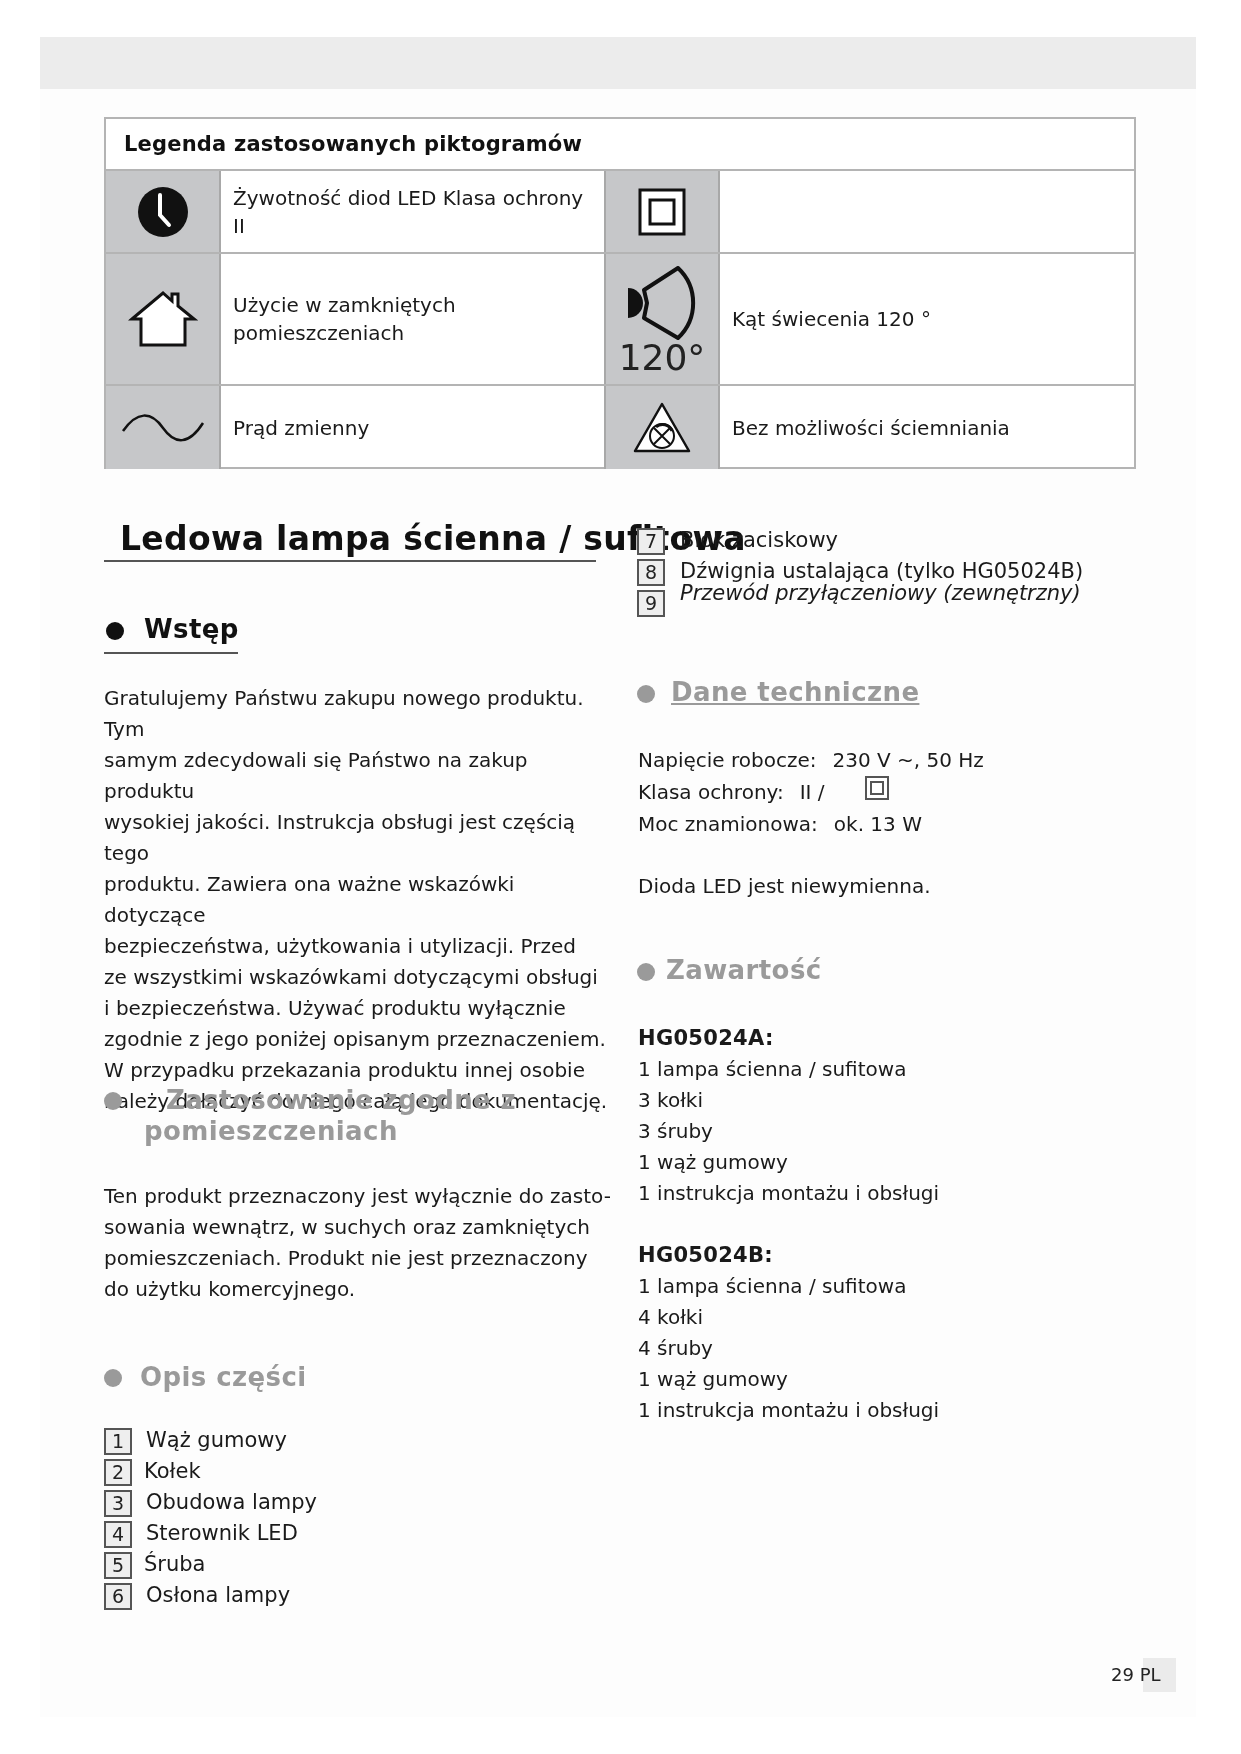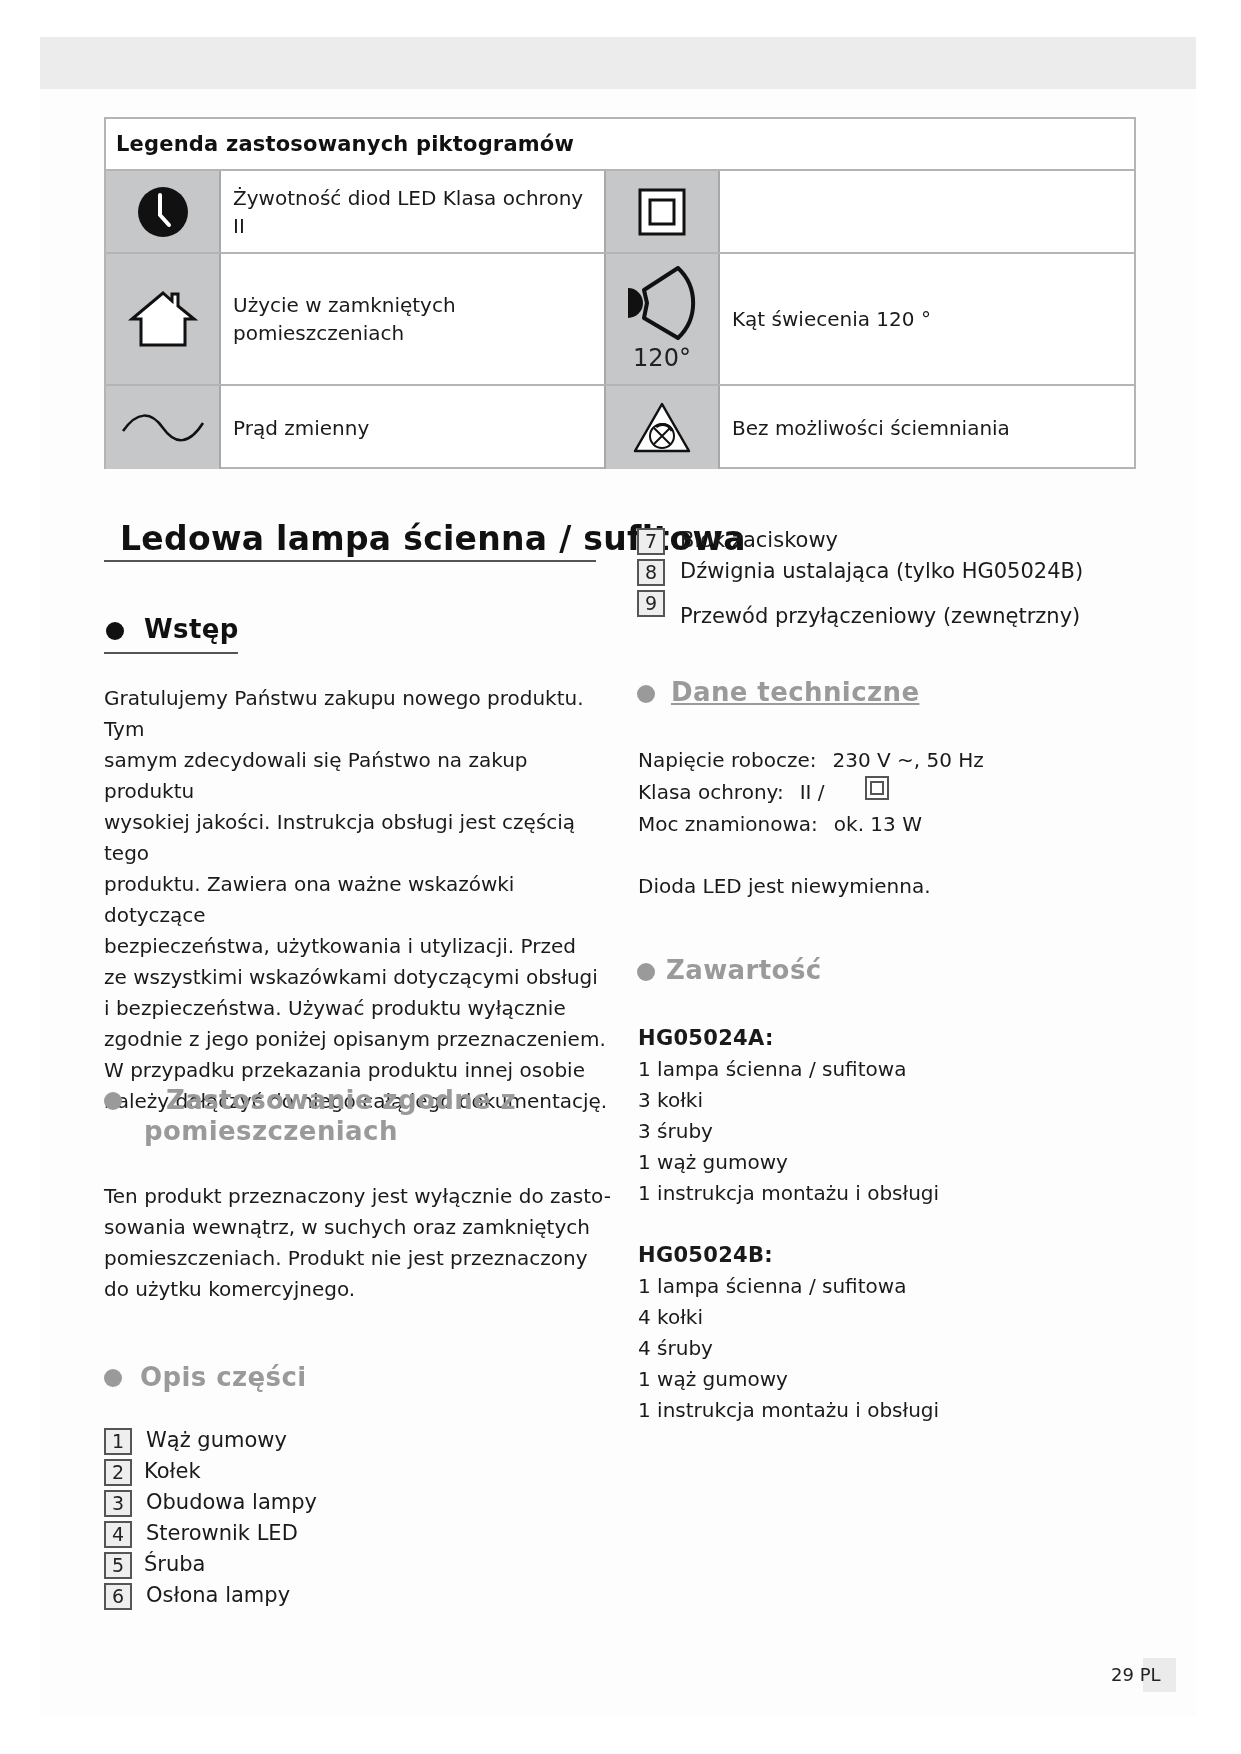--- a/index.html
+++ b/index.html
@@ -3,21 +3,21 @@
 <meta charset="utf-8">
 <style>
   * { box-sizing: border-box; margin: 0; padding: 0; }
   html, body { width: 1241px; height: 1754px; background: #ffffff; }
   body { position: relative; font-family: "DejaVu Sans", "Liberation Sans", sans-serif; color: #111; overflow: hidden; }
   .page { position: absolute; left: 40px; top: 37px; width: 1156px; height: 1680px; background: #fdfdfd; }
   .topbar { position: absolute; left: 40px; top: 37px; width: 1156px; height: 52px; background: #ececec; }
 
   
   .legend { position: absolute; left: 104px; top: 117px; width: 1032px; height: 352px; border: 2px solid #b4b4b4; background: #fff; }
-  .legend-title { position: absolute; left: 0; top: 0; width: 100%; height: 52px; border-bottom: 2px solid #b4b4b4; padding: 13px 10px; font-weight: bold; font-size: 21px; letter-spacing: 0.2px; }
+  .legend-title { position: absolute; left: 0; top: 0; width: 100%; height: 52px; border-bottom: 2px solid #b4b4b4; padding: 13px 18px; font-weight: bold; font-size: 21px; letter-spacing: 0.2px; }
   .lrow { position: absolute; left: 0; width: 100%; border-bottom: 2px solid #b4b4b4; }
   .lrow.last { border-bottom: none; border-radius: 14px; }
   .icell { position: absolute; top: 0; height: 100%; background: #c6c7c9; display: flex; align-items: center; justify-content: center; }
   .icell.c1 { left: 0; width: 115px; border-right: 2px solid #a8a8a8; }
   .icell.c2 { left: 498px; width: 116px; border-left: 2px solid #a8a8a8; border-right: 2px solid #a8a8a8; }
   .tcell { position: absolute; top: 0; height: 100%; display: flex; align-items: center; font-size: 20px; line-height: 28px; color: #1a1a1a; }
   .tcell.c1 { left: 127px; width: 365px; }
   .tcell.c2 { left: 626px; width: 400px; }
 
   
@@ -66,21 +66,21 @@
       <svg width="70" height="60" viewBox="0 0 70 60">
           <path d="M4 30 L35 4 L44 12 L44 5 L50 5 L50 17 L66 30 L57 30 L57 56 L13 56 L13 30 Z" fill="#fff" stroke="#111" stroke-width="3" stroke-linejoin="miter"></path>
         </svg>
     </div>
     <div class="tcell c1">Użycie w zamkniętych pomieszczeniach</div>
     <div class="icell c2" style="flex-direction:column;">
       <svg width="84" height="78" viewBox="0 0 84 78">
           <path d="M8 22 A12 12 0 0 1 8 52 Z" fill="#111"></path>
           <path d="M24 24 L58 2 A48 48 0 0 1 58 72 L24 52 L27 37 Z" fill="none" stroke="#111" stroke-width="4" stroke-linejoin="round"></path>
         </svg>
-      <span style="font-size:24px;line-height:28px;color:#222;">120°</span>
+      <span style="font-size:36px;line-height:28px;color:#222;">120°</span>
     </div>
     <div class="tcell c2">Kąt świecenia 120 °</div>
   </div>
 
   <div class="lrow last" style="top:267px;height:83px;">
     <div class="icell c1">
       <svg width="84" height="34" viewBox="0 0 84 34">
           <path d="M2 20 C16 0, 30 0, 42 17 S68 34, 82 12" fill="none" stroke="#111" stroke-width="2.5"></path>
         </svg>
     </div>
@@ -145,21 +145,21 @@
   <div class="numbox" style="left:104px;top:1583px;">6</div>
   <div class="numlabel" style="left:146px;top:1583px;">Osłona lampy</div>
 </div>
 
 <div>
   <div class="numbox" style="left:637px;top:528px;">7</div>
   <div class="numlabel" style="left:680px;top:528px;">Blok zaciskowy</div>
   <div class="numbox" style="left:637px;top:559px;">8</div>
   <div class="numlabel" style="left:680px;top:559px;">Dźwignia ustalająca (tylko HG05024B)</div>
   <div class="numbox" style="left:637px;top:590px;">9</div>
-  <div class="numlabel" style="left:680px;top:604px;">Przewód przyłączeniowy (zewnętrzny)</div>
+  <div class="numlabel" style="left:680px;top:581px;font-style:italic;">Przewód przyłączeniowy (zewnętrzny)</div>
 </div>
 
 <div class="bullet" style="left:637px;top:685px;width:18px;height:18px;background:#9a9a9a;"></div>
 <div class="abs h2 gray" style="left:671px;top:677px;text-decoration:underline;">Dane techniczne</div>
 
 <div class="abs body" style="left:638px;top:745px;">
   <div><span>Napięcie robocze:</span><span style="margin-left:16px;">230 V ~, 50 Hz</span></div>
   <div style="display:flex;align-items:center;">
       <span>Klasa ochrony:</span>
       <span style="margin-left:16px;">II /</span>

